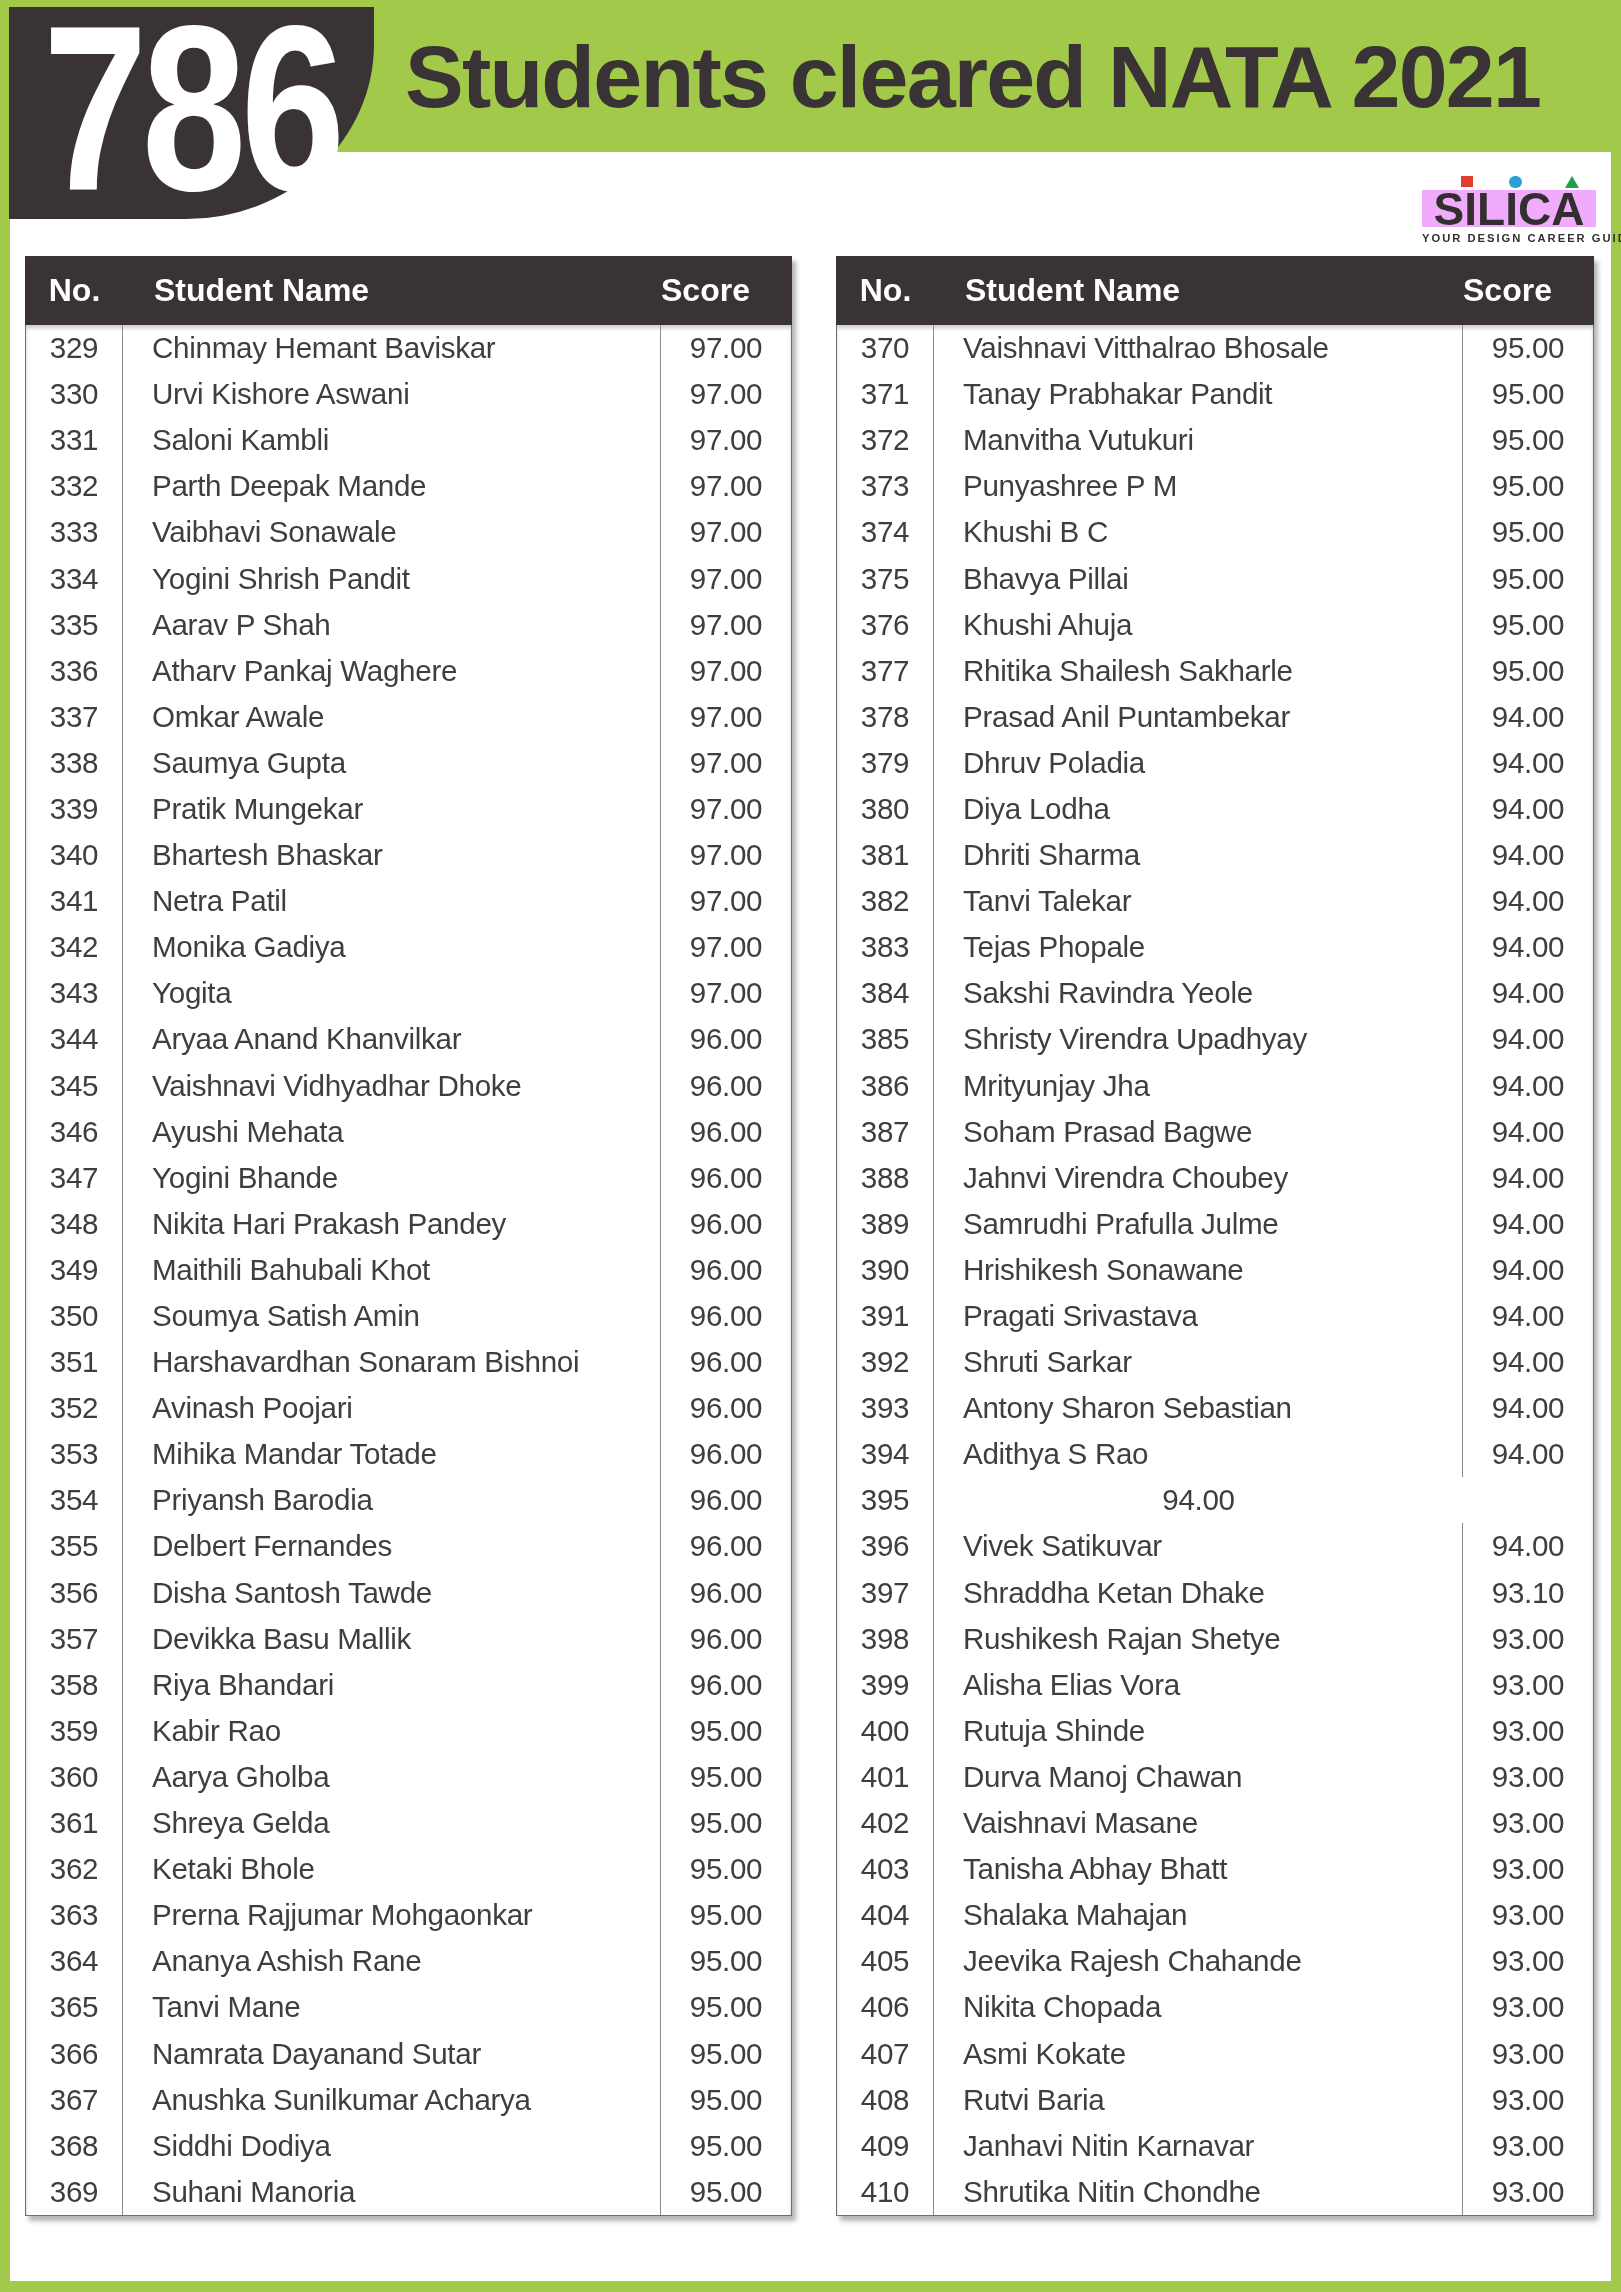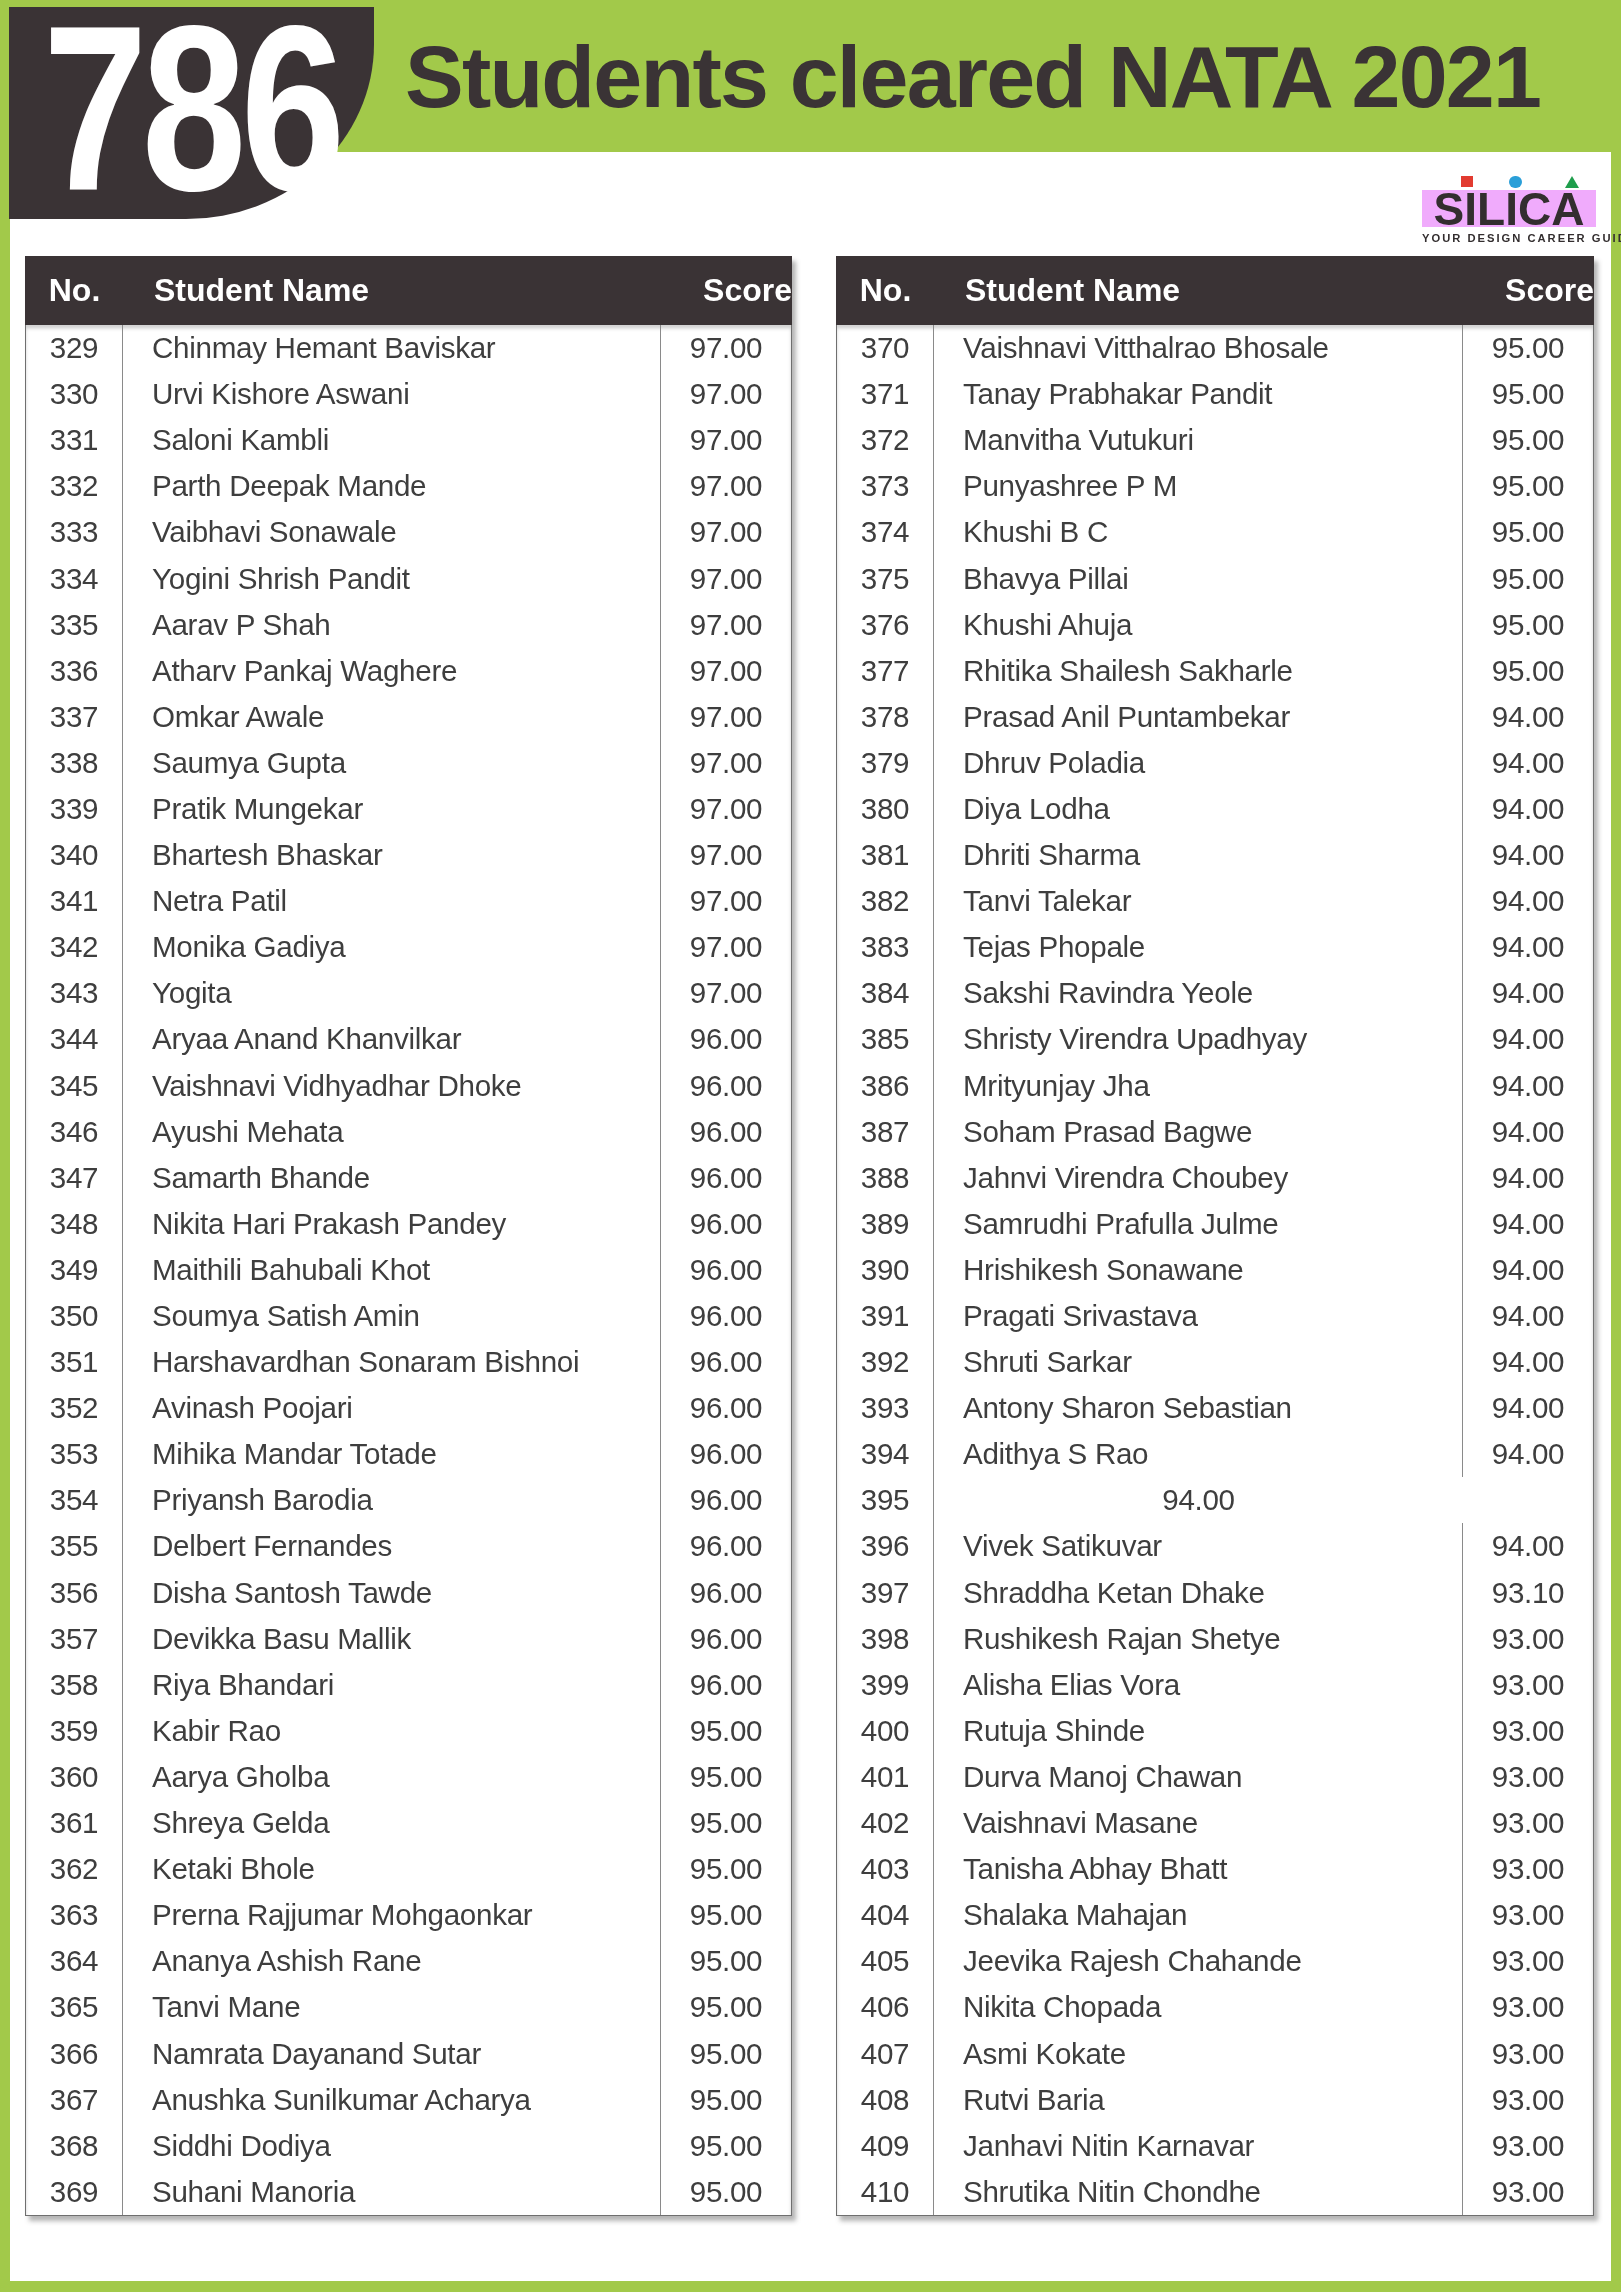--- a/index.html
+++ b/index.html
@@ -42,21 +42,21 @@
   
   .score-table{position:absolute;top:256px;box-shadow:3.6px 5.4px 4.5px rgba(90,90,90,0.45);}
   .table-left{left:25px;width:767px;}
   .table-right{left:836px;width:758px;}
   .t-head{
     height:69px;background:var(--dark);color:#ffffff;font-weight:bold;font-size:32px;
     display:grid;grid-template-columns:99px 1fr 131px;align-items:center;
   }
   .t-head .h0{text-align:center;}
   .t-head .h1{padding-left:30px;}
-  .t-head .h2{text-align:right;}
+  .t-head .h2{text-align:left;}
   .t-body{
     height:1890px;background:#ffffff;display:flex;flex-direction:column;
     border-left:1.8px solid #6f6f6f;border-right:1.8px solid #6f6f6f;border-bottom:1.8px solid #6f6f6f;
     box-shadow:inset 0 3.6px 3.6px rgba(0,0,0,0.18);
   }
   .t-row{flex:1;display:grid;grid-template-columns:97px 1fr 130px;align-items:center;
     color:var(--ink);font-size:29.6px;letter-spacing:-0.3px;}
   .t-row .c0{text-align:center;border-right:1.8px solid var(--rule);height:100%;display:flex;align-items:center;justify-content:center;}
   .t-row .c1{padding-left:29px;border-right:1.8px solid var(--rule);height:100%;display:flex;align-items:center;}
   .t-row .c2{text-align:center;}
@@ -177,21 +177,21 @@
           <span class="c1">Vaishnavi Vidhyadhar Dhoke</span>
           <span class="c2">96.00</span>
         </div>
         <div class="t-row">
           <span class="c0">346</span>
           <span class="c1">Ayushi Mehata</span>
           <span class="c2">96.00</span>
         </div>
         <div class="t-row">
           <span class="c0">347</span>
-          <span class="c1">Samarth Bhande</span>
+          <span class="c1">Yogini Bhande</span>
           <span class="c2">96.00</span>
         </div>
         <div class="t-row">
           <span class="c0">348</span>
           <span class="c1">Nikita Hari Prakash Pandey</span>
           <span class="c2">96.00</span>
         </div>
         <div class="t-row">
           <span class="c0">349</span>
           <span class="c1">Maithili Bahubali Khot</span>

